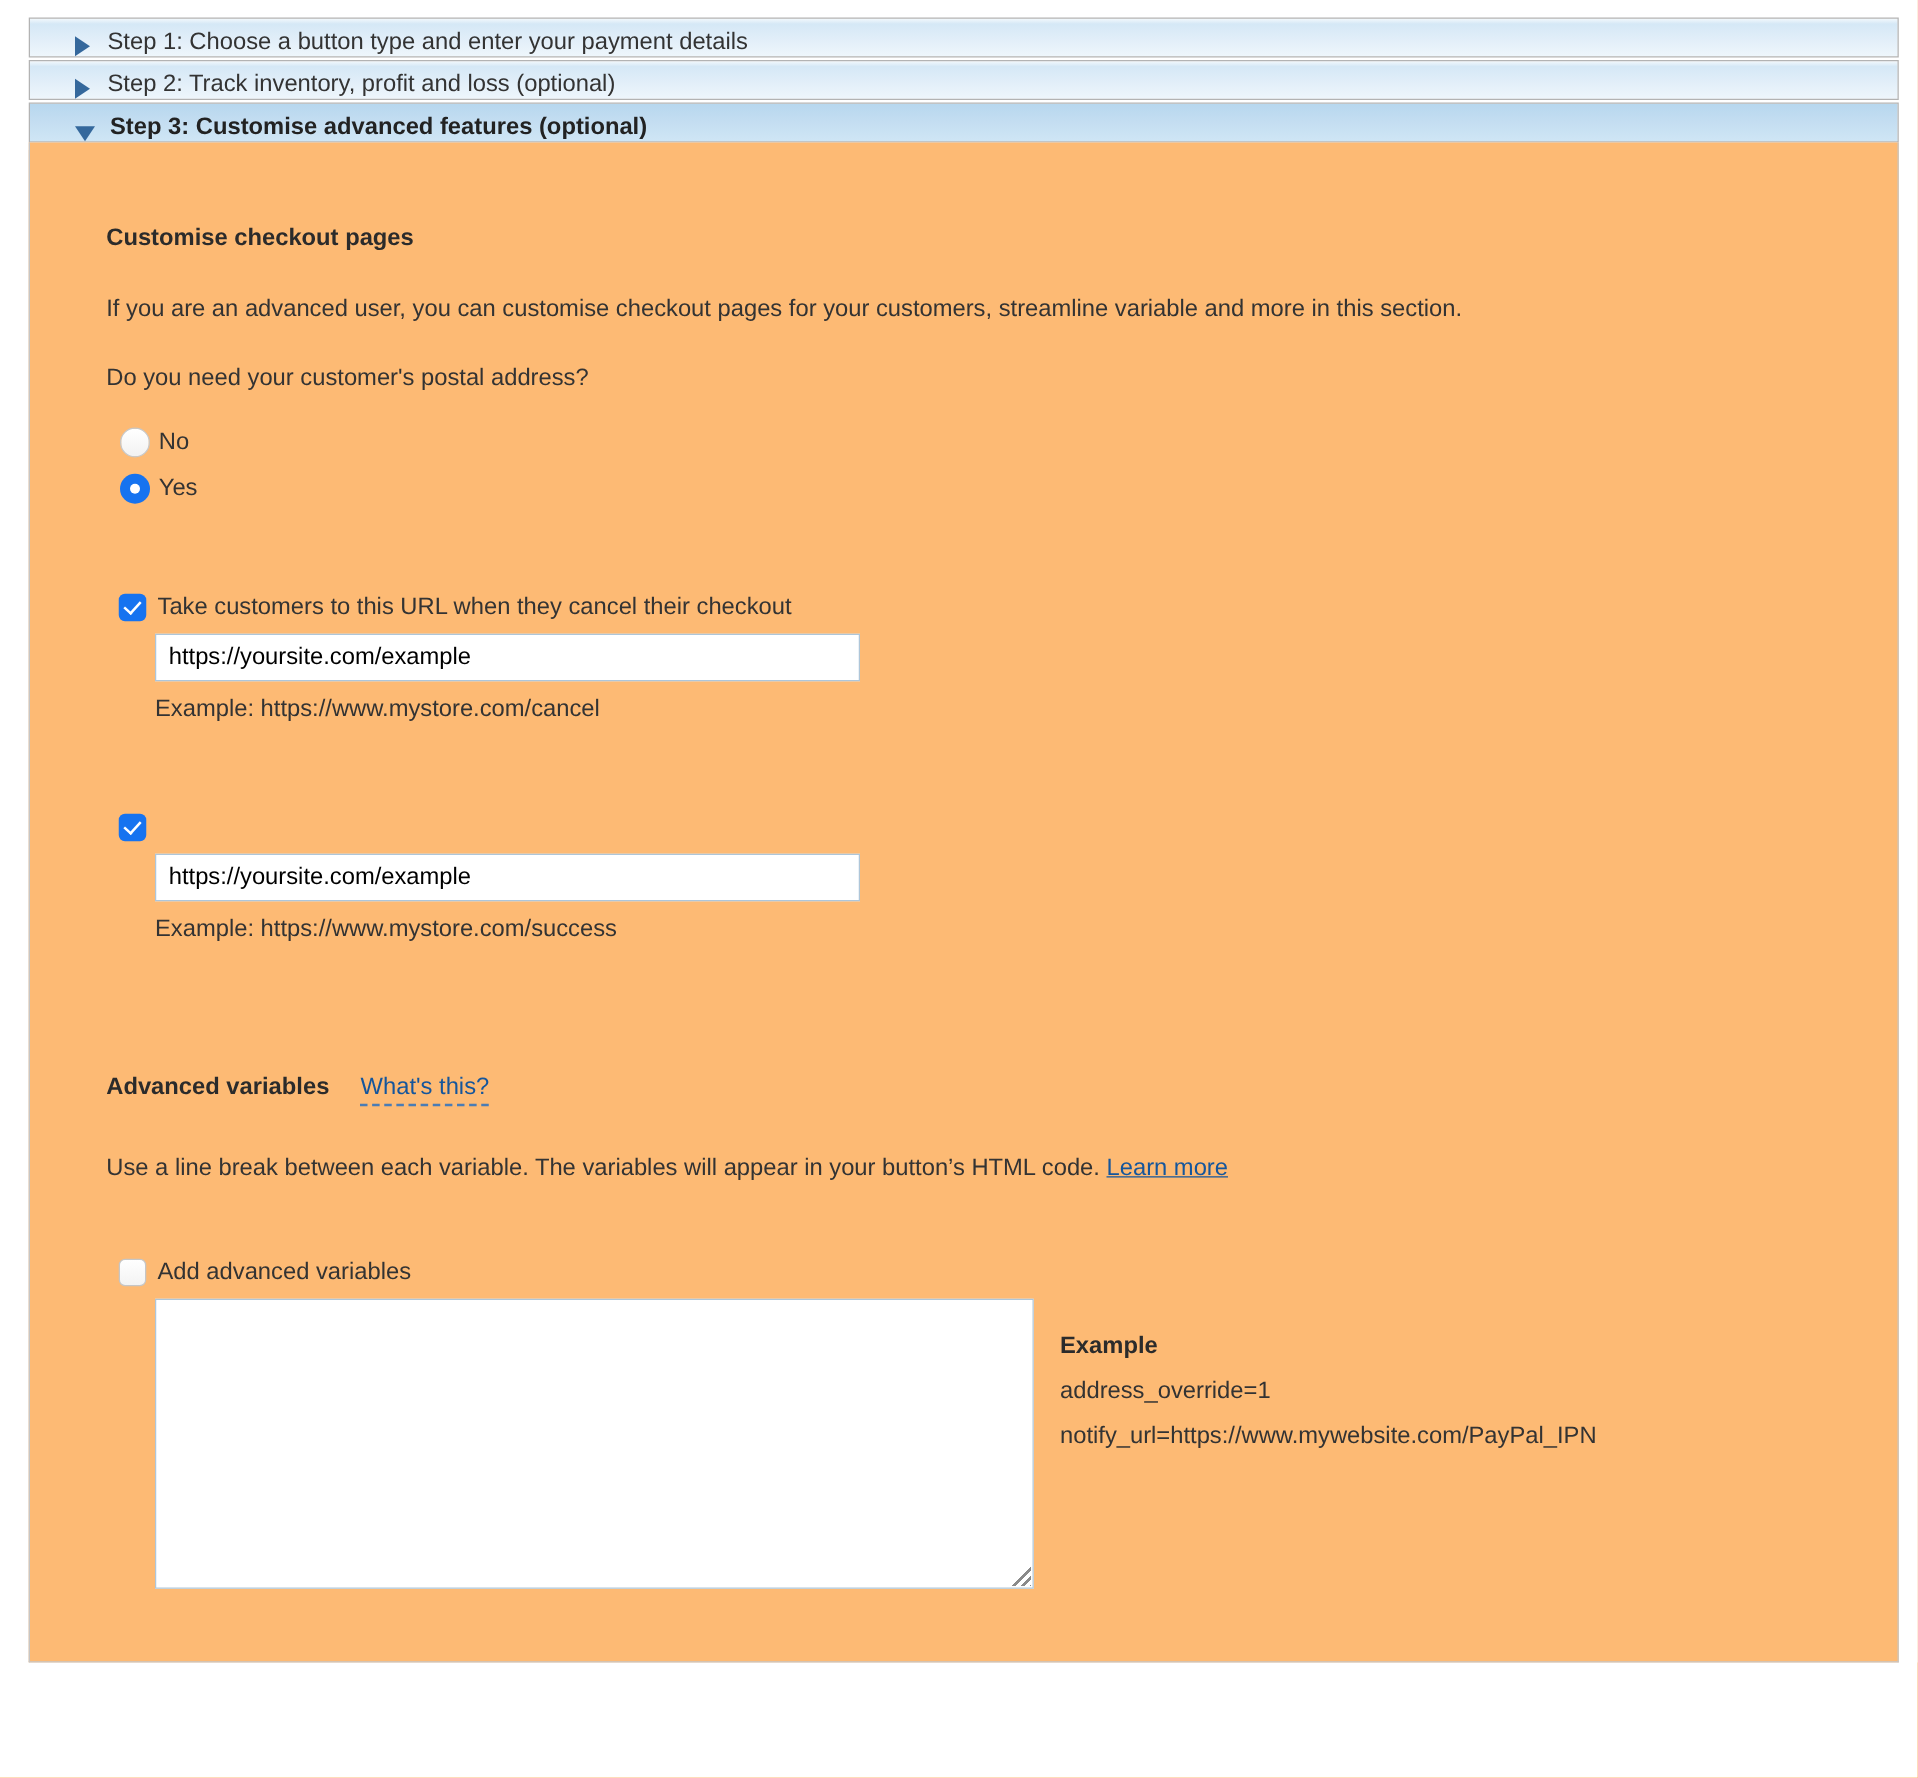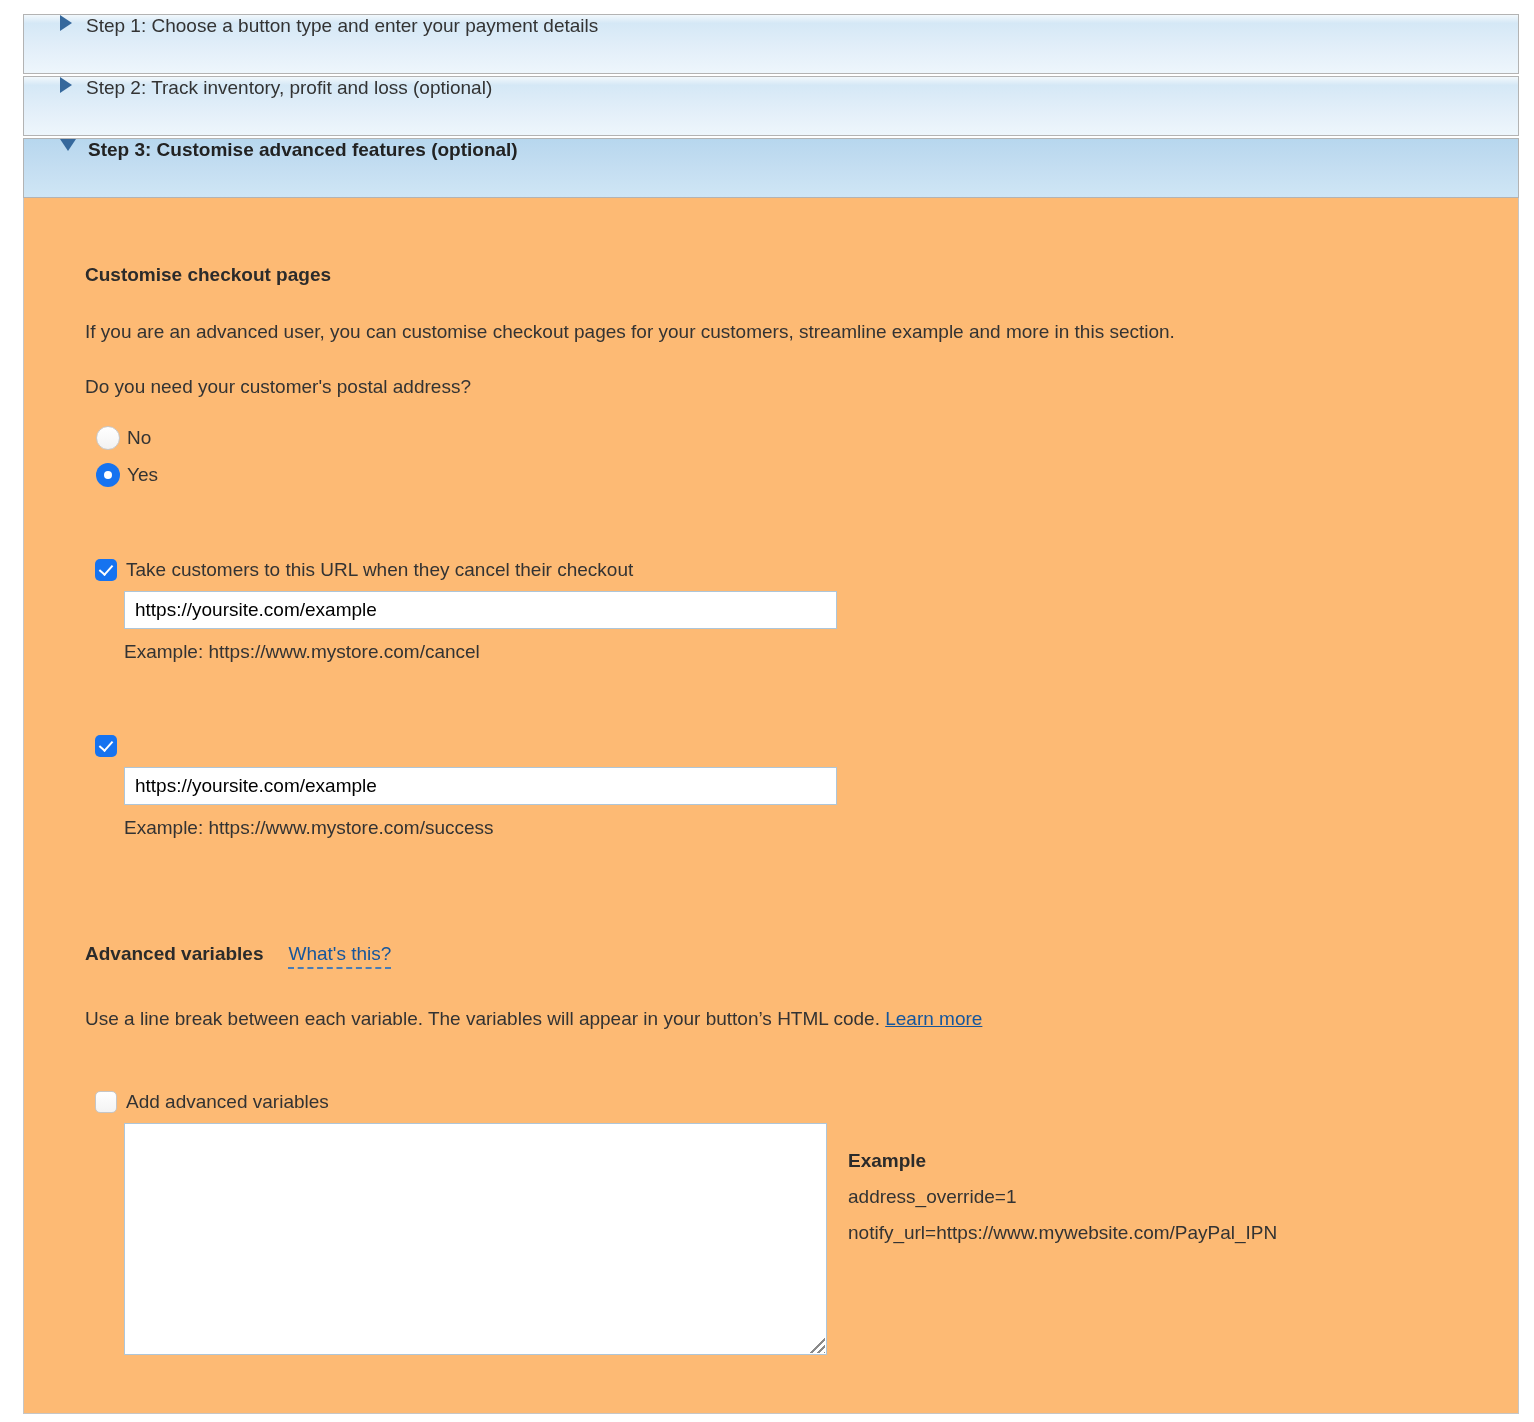--- a/index.html
+++ b/index.html
@@ -8,25 +8,25 @@
     font-family: "Liberation Sans", "DejaVu Sans", sans-serif;
     color: #333333;
   }
   .wrap {
     margin: 14px 15px 0 23px;
     width: 1496px;
   }
 
   
   .acc-header {
-    height: 60px;
+    height: 32px;
     border: 1px solid #b3b3b3;
     margin-bottom: 2px;
     display: flex;
-    align-items: flex-start;
+    align-items: flex-end;
     padding-left: 36px;
     font-size: 19px;
     color: #333333;
     cursor: pointer;
     background: linear-gradient(180deg, #f2f8fc 0%, #d5e8f6 14%, #e3eff9 60%, #eef6fc 100%);
   }
   .acc-header.expanded {
     background: linear-gradient(180deg, #b7d7ee 0%, #c3ddf1 45%, #cfe6f5 100%);
     font-weight: bold;
     color: #222222;
@@ -130,21 +130,21 @@
     background: linear-gradient(180deg, #ffffff 0%, #f3f3f3 100%);
     border: 1px solid #c6c6c6;
   }
   .check-label { font-size: 19px; }
 
   
   .url-block { margin-top: 72px; }
   .url-input {
     display: block;
     margin: 10px 0 0 39px;
-    width: 713px;
+    width: 564px;
     height: 38px;
     border: 1px solid #aec6d9;
     font-family: "Liberation Sans", "DejaVu Sans", sans-serif;
     font-size: 19px;
     color: #000000;
     padding: 2px 10px;
     outline: none;
     background: #ffffff;
   }
   .url-example {
@@ -233,21 +233,21 @@
 
   <div class="acc-header expanded">
     <span class="tri-down"></span>
     <span>Step 3: Customise advanced features (optional)</span>
   </div>
 
   <div class="panel">
 
     <div class="section-heading">Customise checkout pages</div>
 
-    <div class="intro">If you are an advanced user, you can customise checkout pages for your customers, streamline example and more in this section.</div>
+    <div class="intro">If you are an advanced user, you can customise checkout pages for your customers, streamline variable and more in this section.</div>
 
     <div class="question">Do you need your customer's postal address?</div>
 
     <div class="radio-group">
       <div class="radio-row">
         <span class="radio unchecked"></span>
         <span class="radio-label">No</span>
       </div>
       <div class="radio-row">
         <span class="radio checked"></span>

